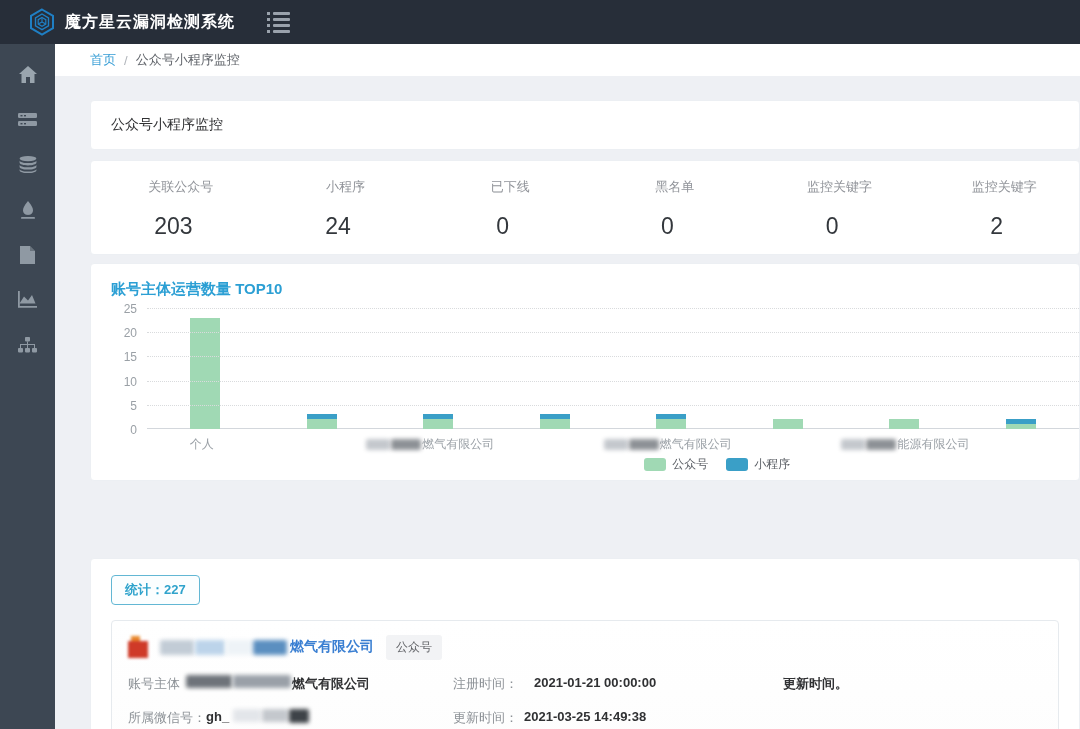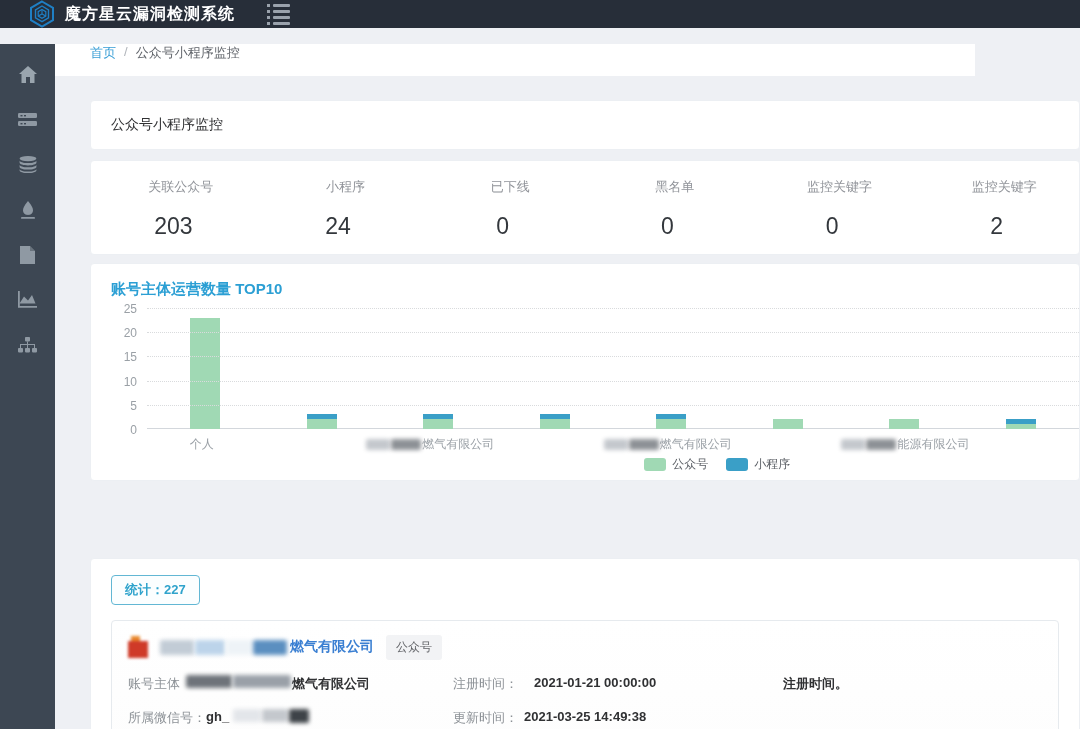--- a/index.html
+++ b/index.html
@@ -1,38 +1,38 @@
 <!DOCTYPE html>
 <html><head>
 <meta charset="utf-8">
 <style>
   * { margin:0; padding:0; box-sizing:border-box; }
   html,body { width:1080px; height:729px; overflow:hidden;
     font-family:"Liberation Sans","DejaVu Sans",sans-serif; background:#eef0f4; }
 
   
-  .app-header { position:absolute; top:0; left:0; width:1080px; height:28px;
+  .app-header { position:absolute; top:0; left:0; width:1080px; height:44px;
     background:#272e39; display:flex; align-items:center; z-index:30; }
   .logo-wrap { margin-left:28px; width:28px; height:28px; }
   .app-title { color:#ffffff; font-size:16px; font-weight:bold; margin-left:9px; letter-spacing:1px; }
   .list-icon { margin-left:32px; cursor:pointer; }
   .list-icon .li-row { display:flex; align-items:center; margin:3px 0; }
   .list-icon .li-dot { width:3px; height:3px; background:#9aa2ac; margin-right:3px; }
   .list-icon .li-bar { width:17px; height:3px; background:#9aa2ac; border-radius:1px; }
 
   
   .sidebar { position:absolute; top:44px; left:0; width:55px; height:685px;
     background:#3d4753; z-index:20; padding-top:10px; }
   .side-item { width:55px; height:45px; display:flex; align-items:center; justify-content:center; cursor:pointer; }
   .side-item svg { fill:#8f99a3; }
   .side-item.first svg { fill:#9aa5ae; }
 
   
-  .crumb-strip { position:absolute; top:44px; left:55px; width:920px; height:32px;
-    background:#ffffff; display:flex; padding-left:35px; font-size:13px; }
+  .crumb-strip { position:absolute; top:44px; left:55px; width:1025px; height:32px;
+    background:#ffffff; display:flex; align-items:center; padding-left:35px; font-size:13px; }
   .crumb-home { color:#3a9fd6; cursor:pointer; }
   .crumb-sep { color:#b0b4ba; margin:0 8px; }
   .crumb-current { color:#60646a; }
 
   
   .content { position:absolute; top:76px; left:55px; width:1025px; height:653px;
     padding:24px 0 0 35px; }
   .card { background:#ffffff; border:1px solid #eceff3; border-radius:4px; }
 
   .title-card { height:50px; display:flex; align-items:center; padding-left:20px;
@@ -359,19 +359,19 @@
           <div class="field-row">
             <span class="f-label">注册时间：</span>
             <span class="f-value" style="margin-left:16px;">2021-01-21 00:00:00</span>
           </div>
           <div class="field-row">
             <span class="f-label">更新时间：</span>
             <span class="f-value" style="margin-left:6px;">2021-03-25 14:49:38</span>
           </div>
         </div>
         <div>
-          <div class="intro-text">注册时间。</div>
+          <div class="intro-text">更新时间。</div>
         </div>
       </div>
     </div>
   </div>
 
 </div>
 
 </body></html>

